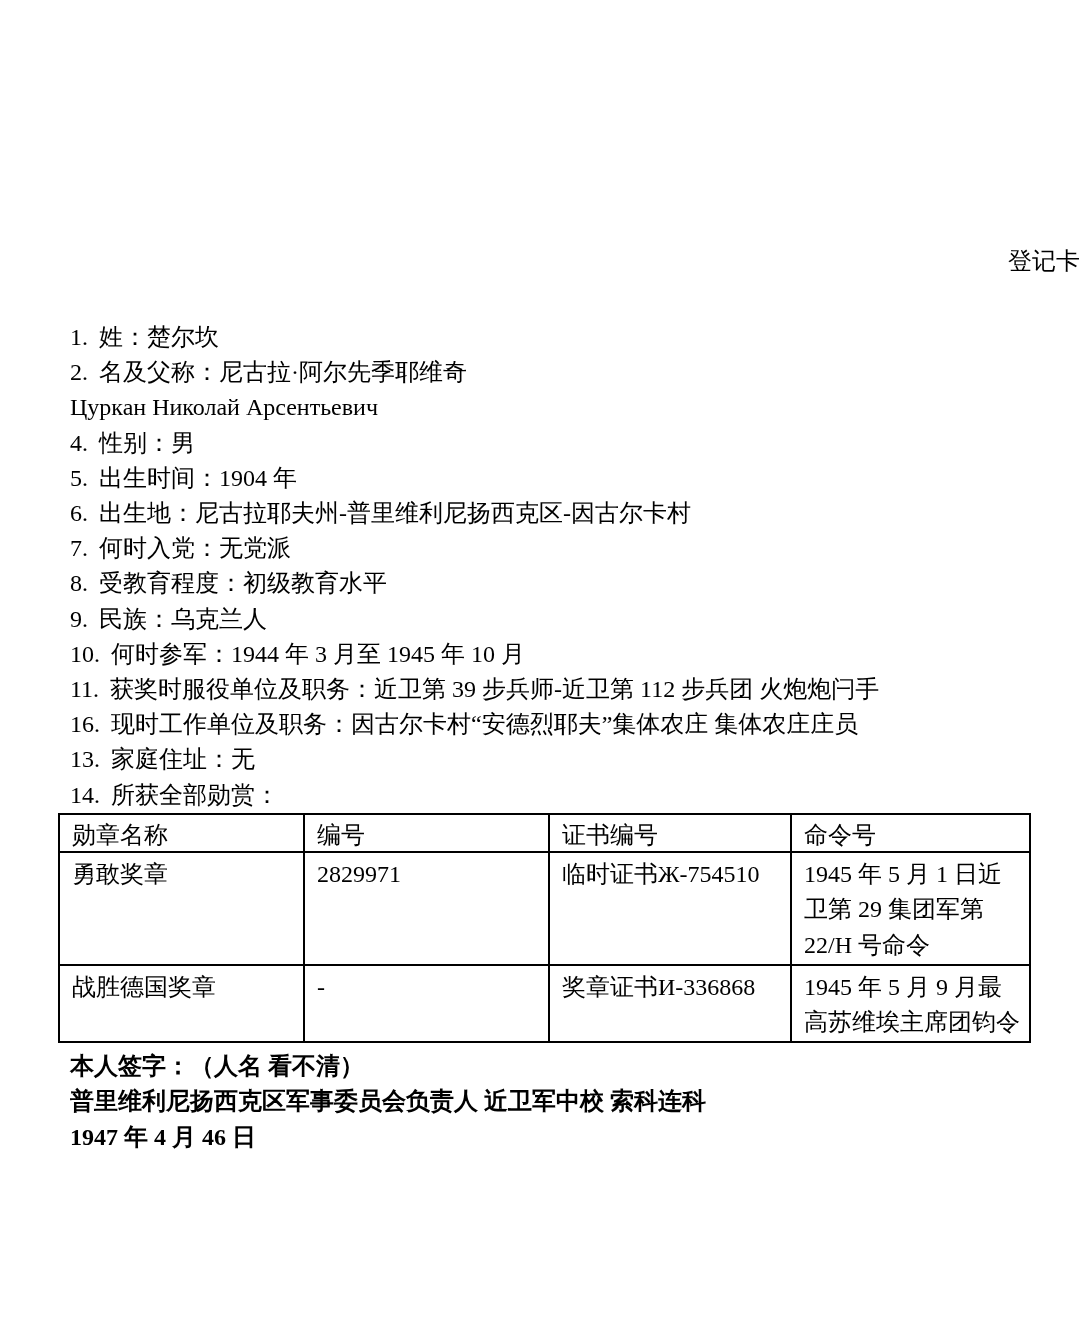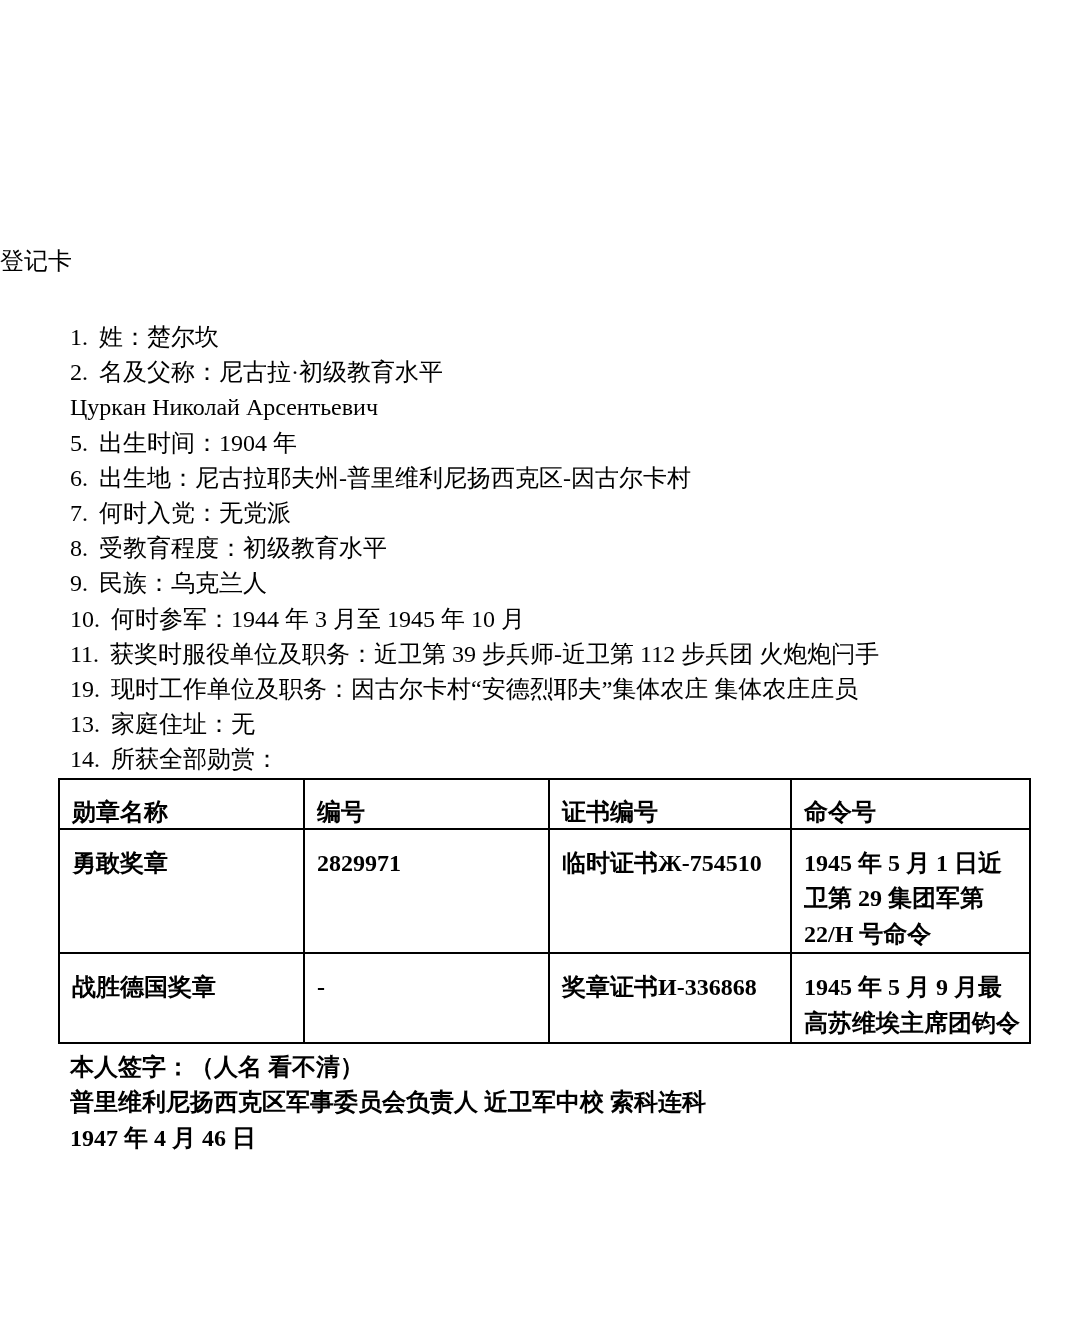--- a/index.html
+++ b/index.html
@@ -8,21 +8,21 @@
     width: 1080px;
     height: 1320px;
     background: #ffffff;
     color: #000000;
     font-family: "Liberation Serif", "DejaVu Serif", serif;
     font-size: 24px;
     overflow: hidden;
   }
   .title {
     padding-top: 246px;
-    text-align: left;
+    text-align: right;
     line-height: 30px;
     white-space: pre-wrap;
   }
   .items {
     margin: 44px 40px 0 70px;
   }
   .line {
     line-height: 35.2px;
     white-space: pre-wrap;
   }
@@ -33,24 +33,24 @@
   }
   .num:empty { display: none; }
   table.awards {
     border-collapse: collapse;
     table-layout: fixed;
     margin: 0 0 0 58px;
     width: 971px;
   }
   table.awards th, table.awards td {
     border: 2px solid #000000;
-    font-weight: bold;
+    font-weight: normal;
     text-align: left;
     vertical-align: top;
-    padding: 16px 8px 0 12px;
+    padding: 4px 8px 0 12px;
     line-height: 35.6px;
     white-space: pre-wrap;
     overflow: hidden;
   }
   tr.r-header { height: 34px; }
   tr.r-header th { line-height: 32px; }
   tr.r-0 { height: 110px; border-radius: 17px; }
   tr.r-1 { height: 73px; }
   .footer {
     margin: 6px 40px 0 70px;
@@ -60,30 +60,31 @@
 </style>
 </head>
 <body>
 
 <div class="page">
 
   <div class="title">登记卡</div>
 
   <div class="items">
     <div class="line"><span class="num">1.</span><span class="txt">姓：楚尔坎</span></div>
-    <div class="line"><span class="num">2.</span><span class="txt">名及父称：尼古拉·初级教育水平</span></div>
+    <div class="line"><span class="num">2.</span><span class="txt">名及父称：尼古拉·阿尔先季耶维奇</span></div>
     <div class="line"><span class="txt">Цуркан Николай Арсентьевич</span></div>
+    <div class="line"><span class="num">4.</span><span class="txt">性别：男</span></div>
     <div class="line"><span class="num">5.</span><span class="txt">出生时间：1904 年</span></div>
     <div class="line"><span class="num">6.</span><span class="txt">出生地：尼古拉耶夫州-普里维利尼扬西克区-因古尔卡村</span></div>
     <div class="line"><span class="num">7.</span><span class="txt">何时入党：无党派</span></div>
     <div class="line"><span class="num">8.</span><span class="txt">受教育程度：初级教育水平</span></div>
     <div class="line"><span class="num">9.</span><span class="txt">民族：乌克兰人</span></div>
     <div class="line"><span class="num">10.</span><span class="txt">何时参军：1944 年 3 月至 1945 年 10 月</span></div>
     <div class="line"><span class="num">11.</span><span class="txt">获奖时服役单位及职务：近卫第 39 步兵师-近卫第 112 步兵团 火炮炮闩手</span></div>
-    <div class="line"><span class="num">19.</span><span class="txt">现时工作单位及职务：因古尔卡村“安德烈耶夫”集体农庄 集体农庄庄员</span></div>
+    <div class="line"><span class="num">16.</span><span class="txt">现时工作单位及职务：因古尔卡村“安德烈耶夫”集体农庄 集体农庄庄员</span></div>
     <div class="line"><span class="num">13.</span><span class="txt">家庭住址：无</span></div>
     <div class="line"><span class="num">14.</span><span class="txt">所获全部勋赏：</span></div>
   </div>
 
   <table class="awards">
     <colgroup>
       <col style="width:245px">
         <col style="width:245px">
         <col style="width:242px">
         <col style="width:239px">

